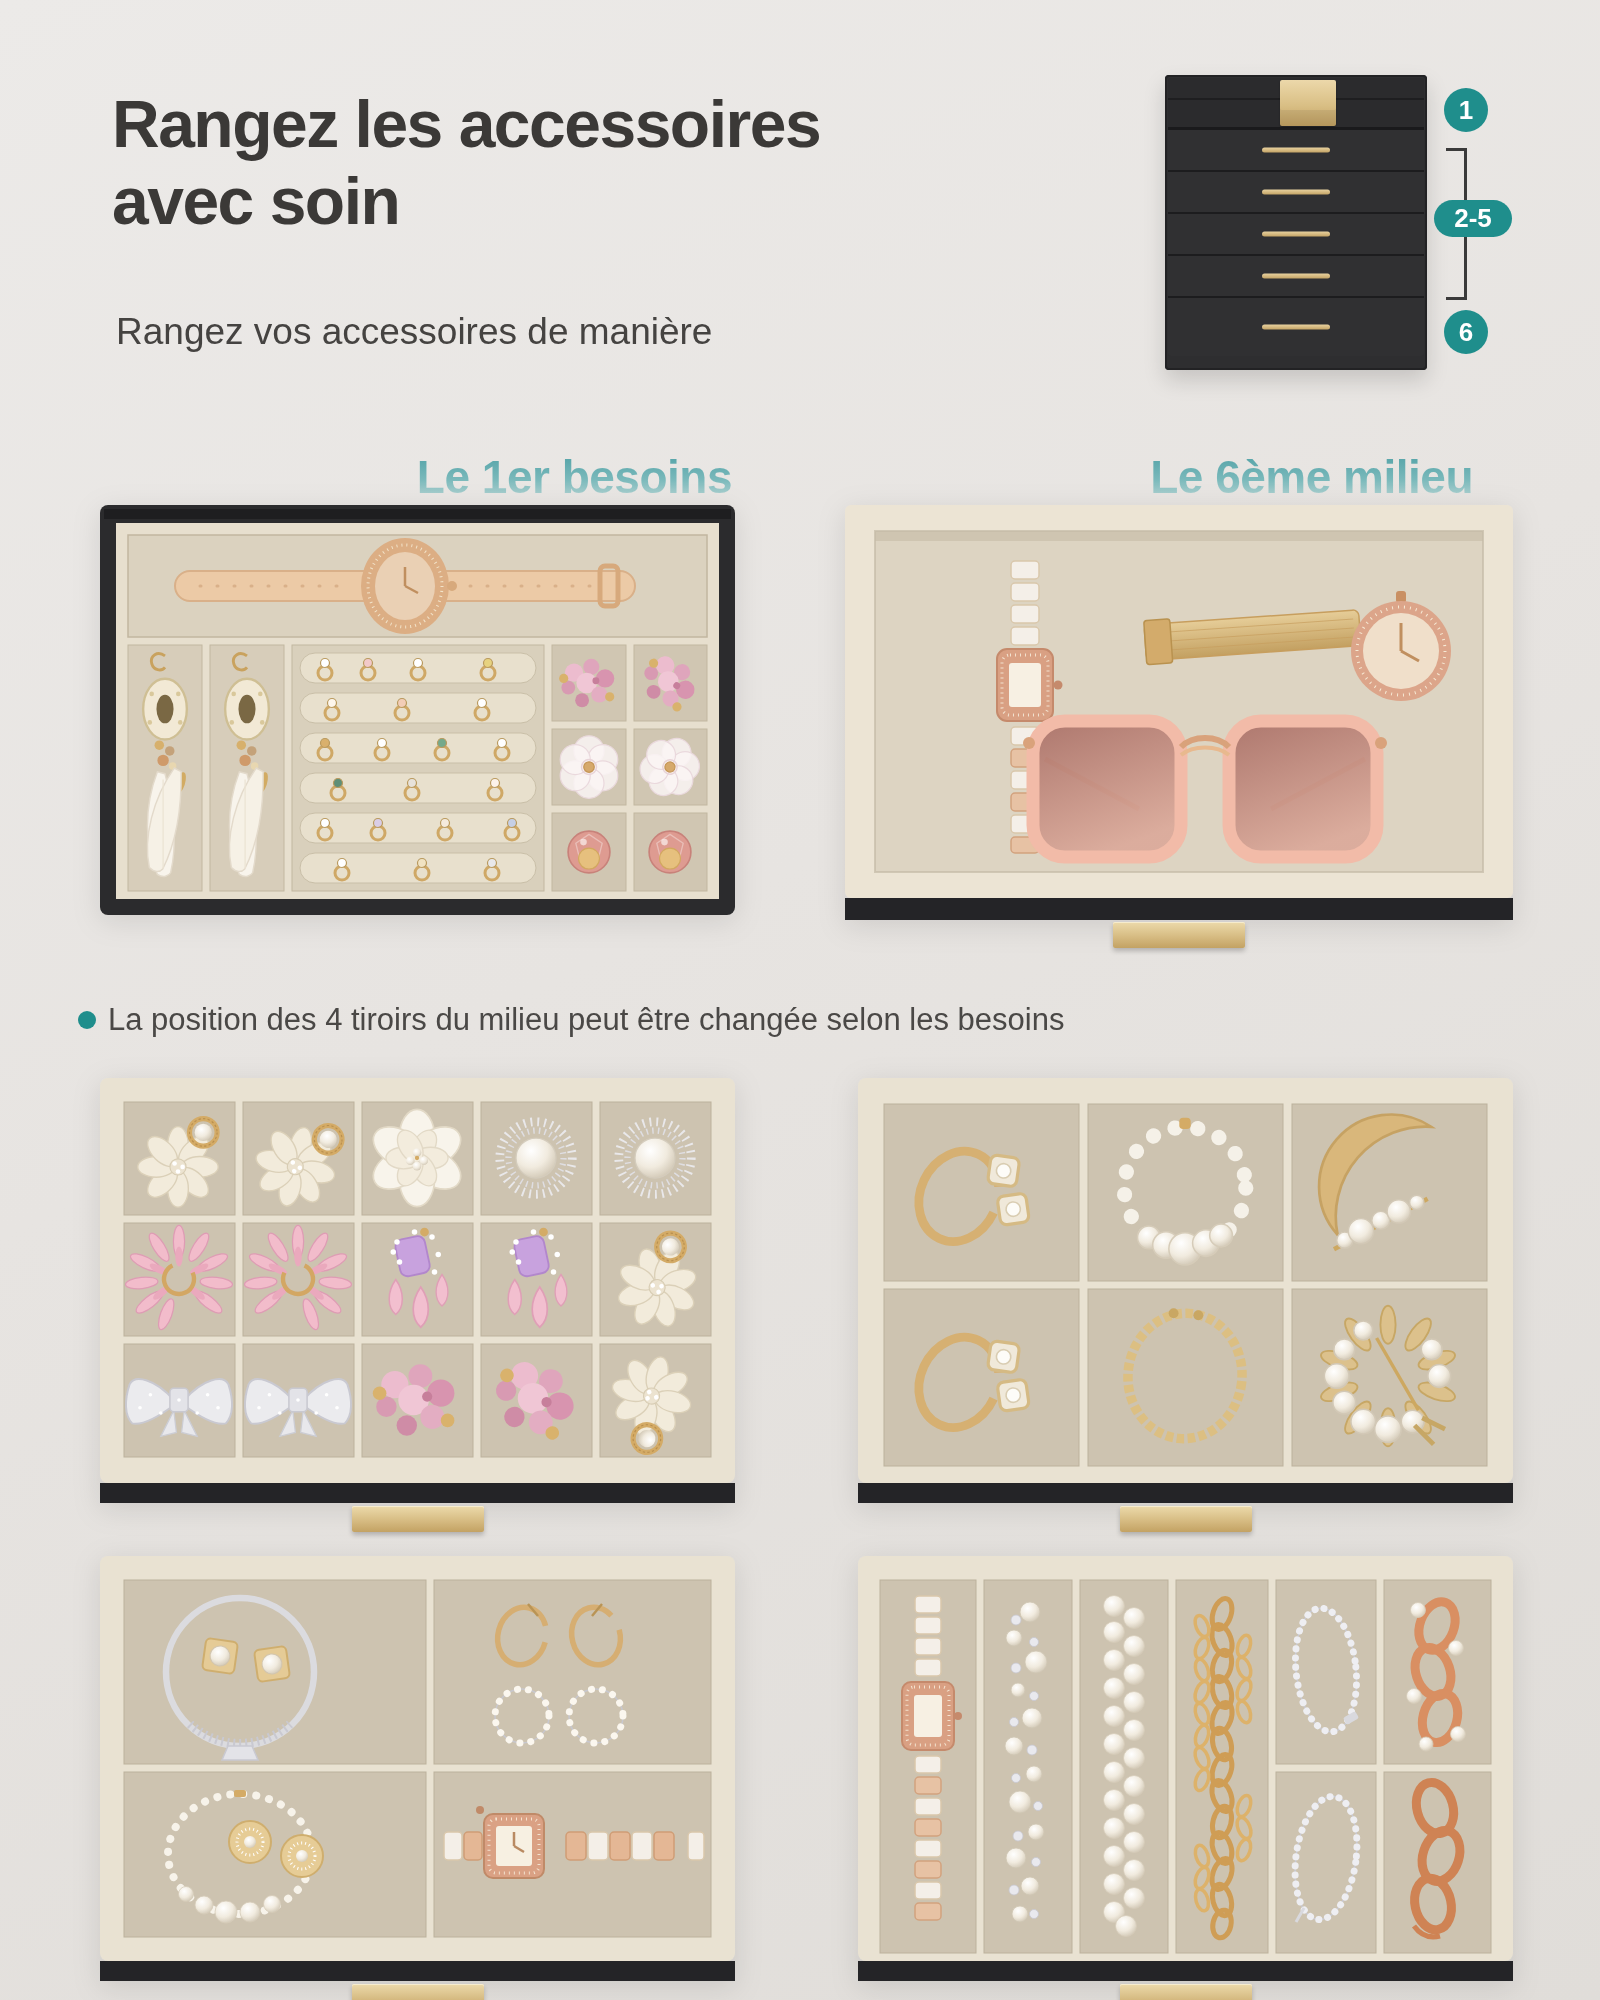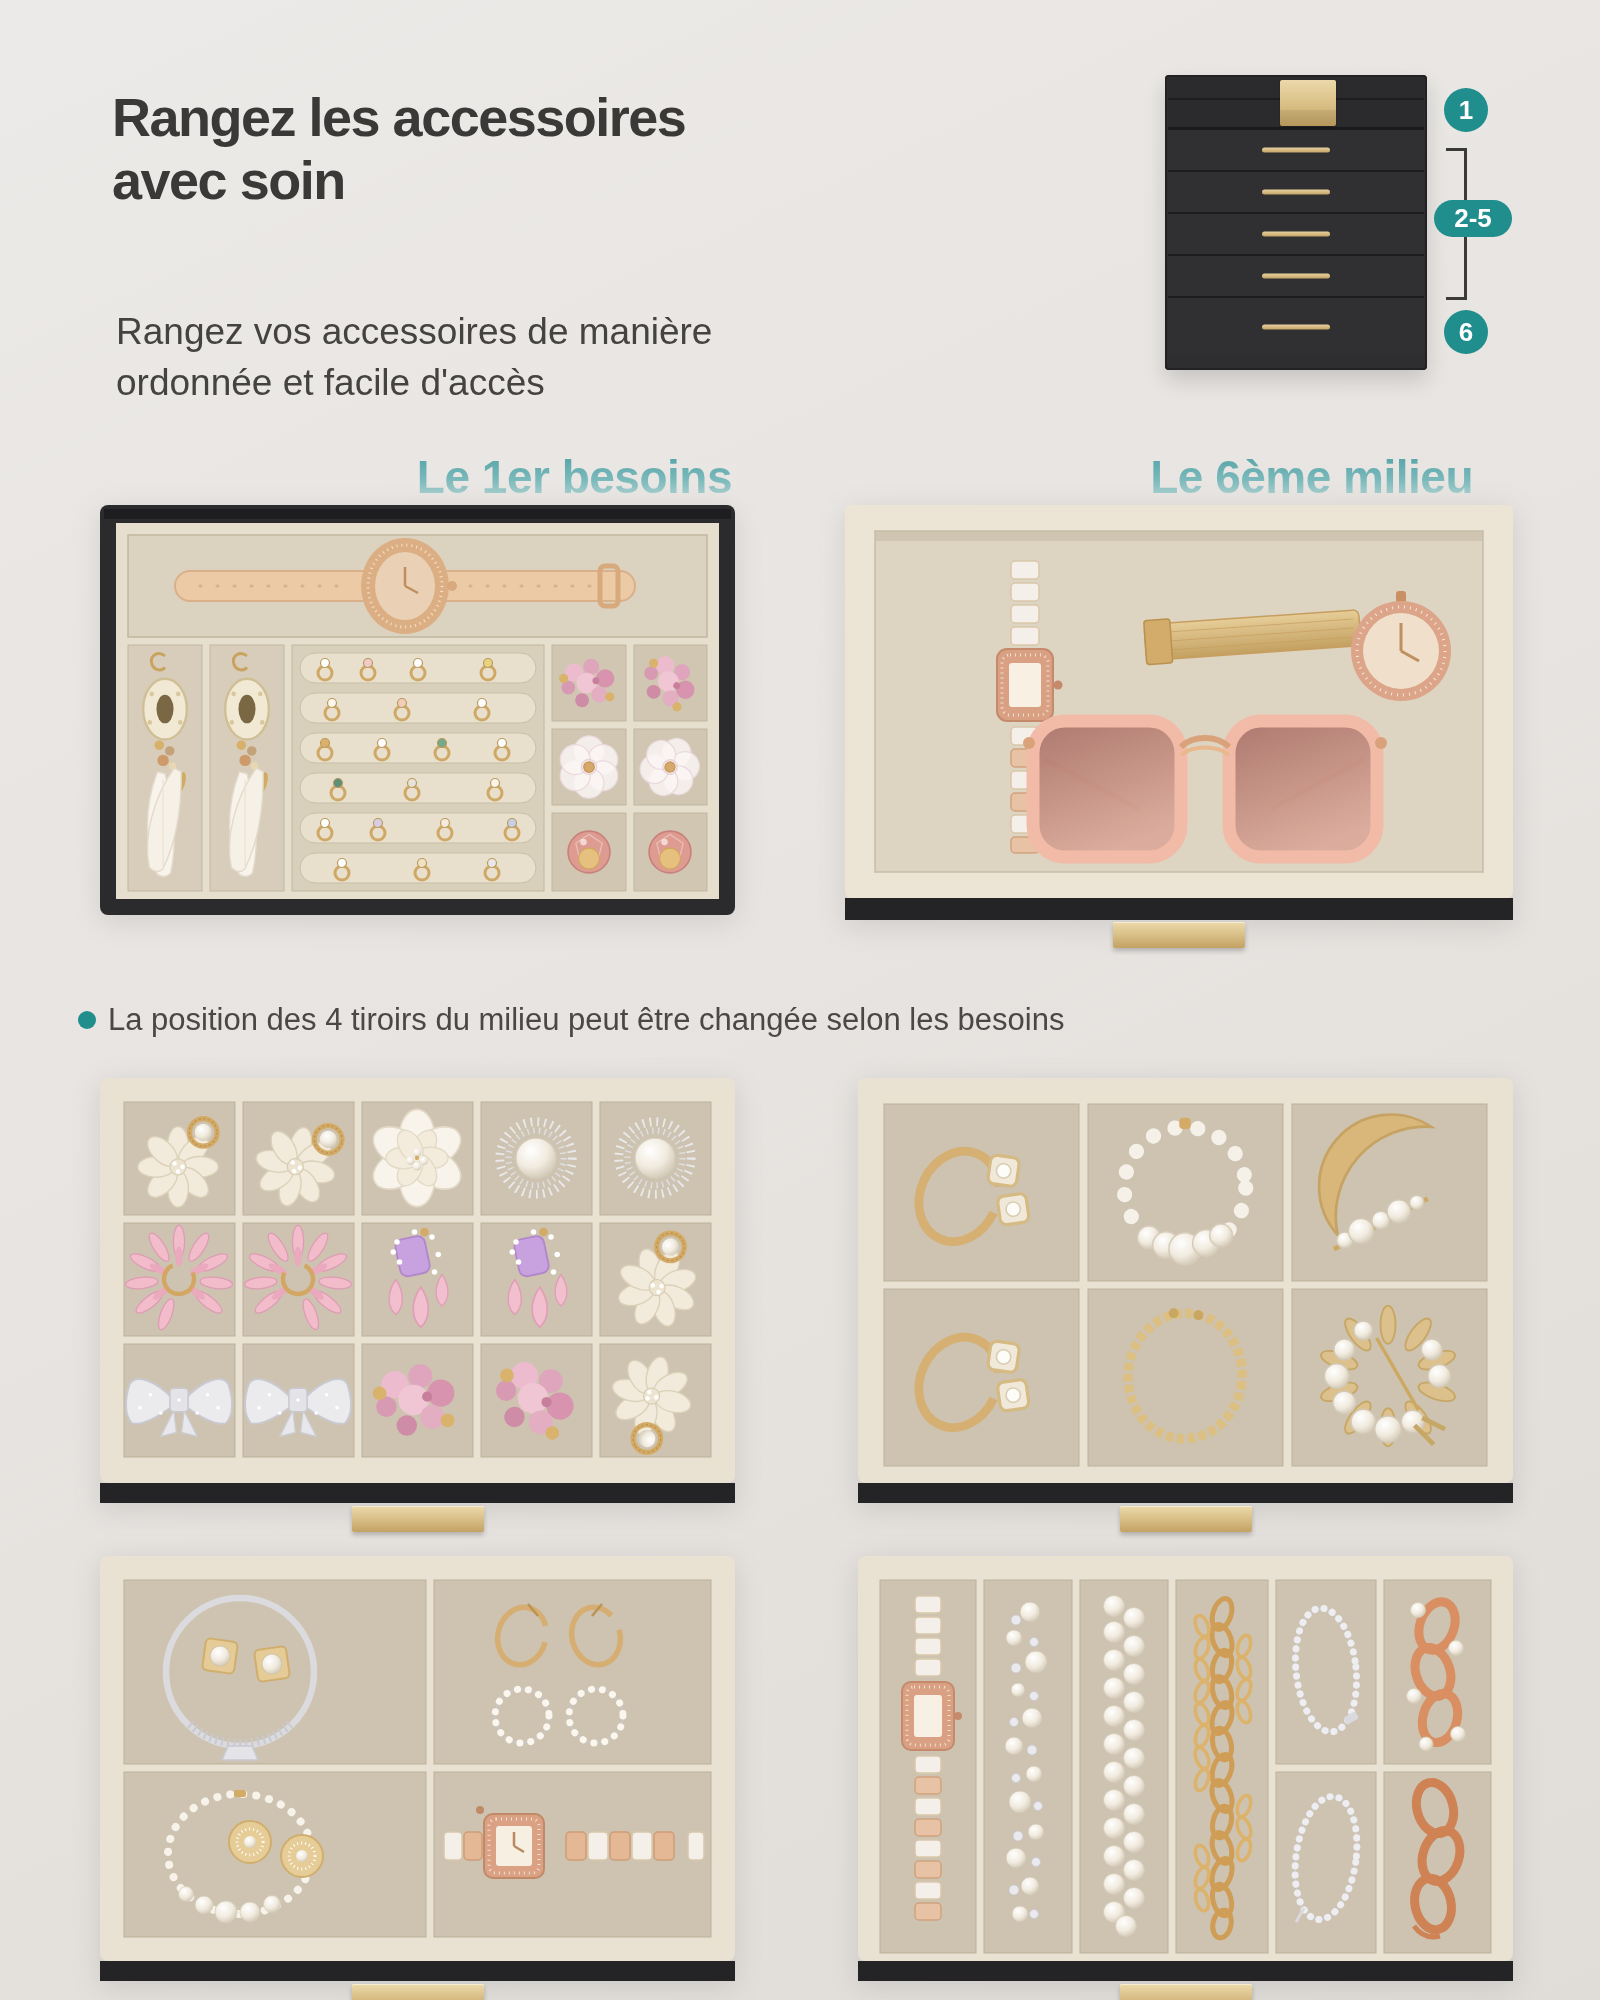--- a/index.html
+++ b/index.html
@@ -1,20 +1,20 @@
 <!DOCTYPE html>
 <html><head>
 <meta charset="utf-8">
 <style>
   html,body{margin:0;padding:0;}
   body{font-family:"Liberation Sans",sans-serif;}
   .canvas{position:relative;width:1600px;height:2000px;overflow:hidden;
     background:linear-gradient(155deg,#eceae8 0%,#e7e4e1 45%,#e0ddd9 100%);}
   
-  .title{position:absolute;left:112px;top:86px;font-size:54px;font-weight:700;
+  .title{position:absolute;left:112px;top:86px;font-size:66px;font-weight:700;
     letter-spacing:-1.5px;line-height:1.16;color:#3b3937;}
   .subtitle{position:absolute;left:116px;top:306px;font-size:37px;line-height:1.38;color:#454341;}
   
   .cab{position:absolute;left:1165px;top:75px;width:262px;height:295px;background:#2e2e30;
     border-radius:4px;box-shadow:inset 0 0 0 2px #222224,0 10px 22px rgba(0,0,0,.15);}
   .cab-lid{position:absolute;left:3px;right:3px;top:3px;height:49px;background:#2b2b2d;
     border-bottom:3px solid #1a1a1c;border-radius:3px 3px 0 0;}
   .cab-lid-seam{position:absolute;left:0;right:0;top:20px;height:2px;background:#1e1e20;}
   .clasp{position:absolute;left:112px;top:2px;width:56px;height:46px;border-radius:2px;
     background:linear-gradient(180deg,#ecd8aa 0%,#d9bf85 55%,#c3a263 100%);
@@ -285,21 +285,20 @@
       </g>
     </defs>
   </svg>
 
   <div class="title">
     <div>Rangez les accessoires</div>
     <div>avec soin</div>
   </div>
   <div class="subtitle">
     <div>Rangez vos accessoires de manière</div>
-    <div>ordonnée et facile d'accès</div>
   </div>
 
   <div class="cab">
     <div class="cab-lid">
       <div class="cab-lid-seam"></div>
       <div class="clasp"></div>
     </div>
     <div class="cab-rows">
       <div class="cdrawer">
           <div class="chandle"></div>

